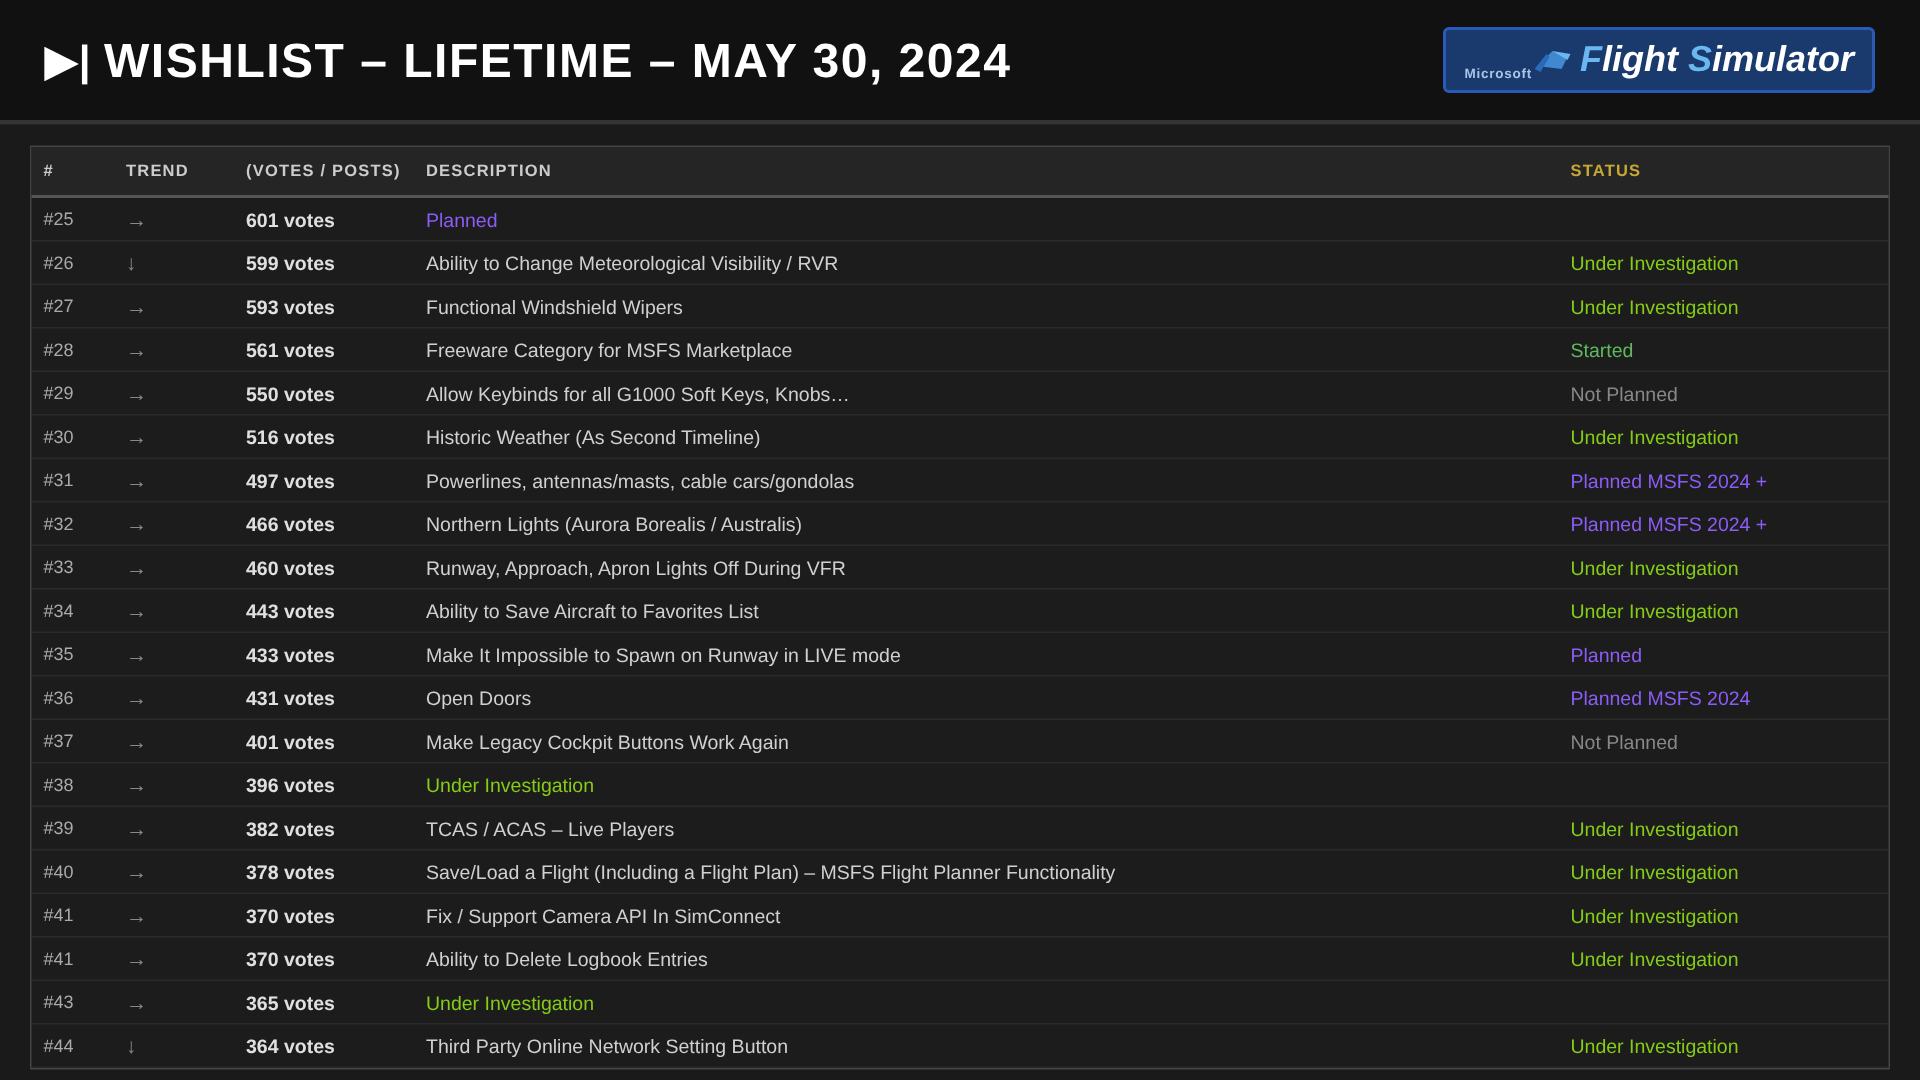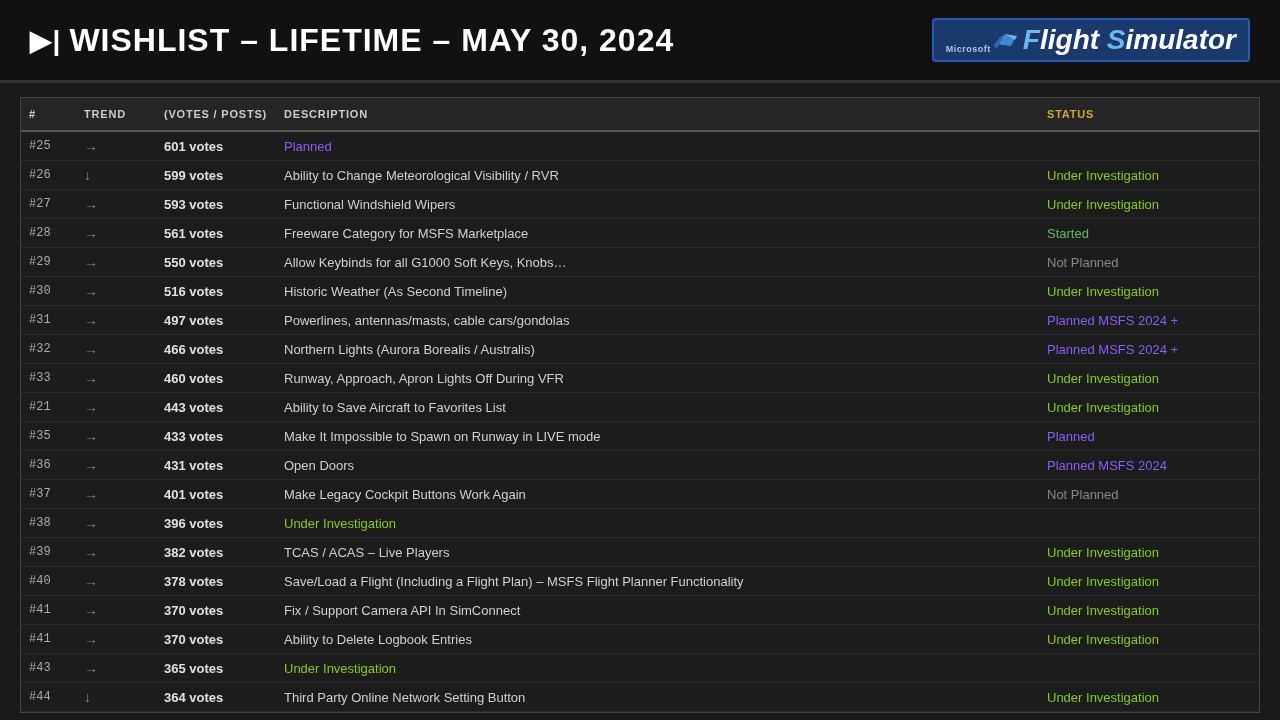--- a/index.html
+++ b/index.html
@@ -46,21 +46,21 @@
       gap: 6px;
     }
     .logo-microsoft {
       font-size: 9px;
       color: #aac4e8;
       font-weight: 600;
       letter-spacing: 0.5px;
       line-height: 1;
     }
     .logo-fs {
-      font-size: 28px;
+      font-size: 24px;
       font-weight: 900;
       font-style: italic;
       color: #ffffff;
       line-height: 1;
     }
     .logo-fs span {
       color: #4a9de8;
     }
     .table-container {
       margin: 14px 20px;
@@ -95,21 +95,20 @@
       align-items: center;
     }
     .cell {
       padding: 0 8px;
       font-size: 13px;
       color: #d0d0d0;
     }
     .cell.rank {
       color: #aaaaaa;
       font-size: 12px;
-      font-family: Liberation Mono, monospace;
     }
     .cell.trend {
       font-size: 14px;
       color: #888;
     }
     .cell.votes {
       font-weight: 700;
       color: #e0e0e0;
       font-size: 13px;
     }
@@ -216,21 +215,21 @@
     <div class="cell status-planned">Planned MSFS 2024 +</div>
   </div>
       <div class="table-row">
     <div class="cell rank">#33</div>
     <div class="cell trend trend-right">→</div>
     <div class="cell votes">460 votes</div>
     <div class="cell desc">Runway, Approach, Apron Lights Off During VFR</div>
     <div class="cell status-under">Under Investigation</div>
   </div>
       <div class="table-row">
-    <div class="cell rank">#21</div>
+    <div class="cell rank">#34</div>
     <div class="cell trend trend-right">→</div>
     <div class="cell votes">443 votes</div>
     <div class="cell desc">Ability to Save Aircraft to Favorites List</div>
     <div class="cell status-under">Under Investigation</div>
   </div>
       <div class="table-row">
     <div class="cell rank">#35</div>
     <div class="cell trend trend-right">→</div>
     <div class="cell votes">433 votes</div>
     <div class="cell desc">Make It Impossible to Spawn on Runway in LIVE mode</div>

